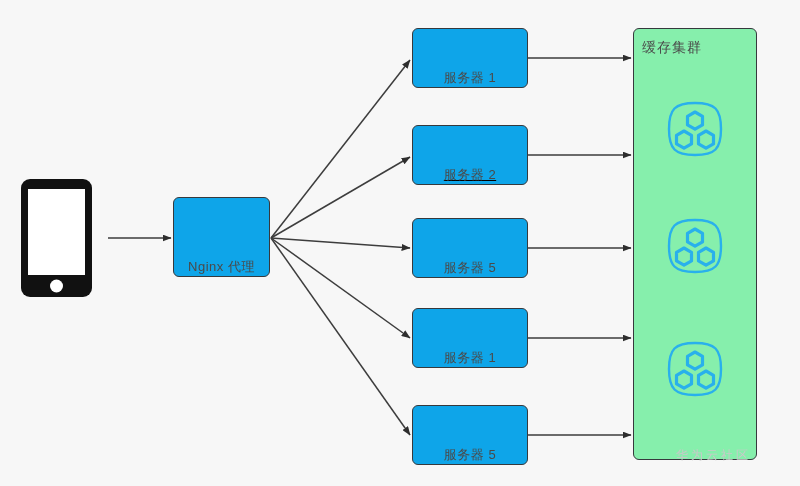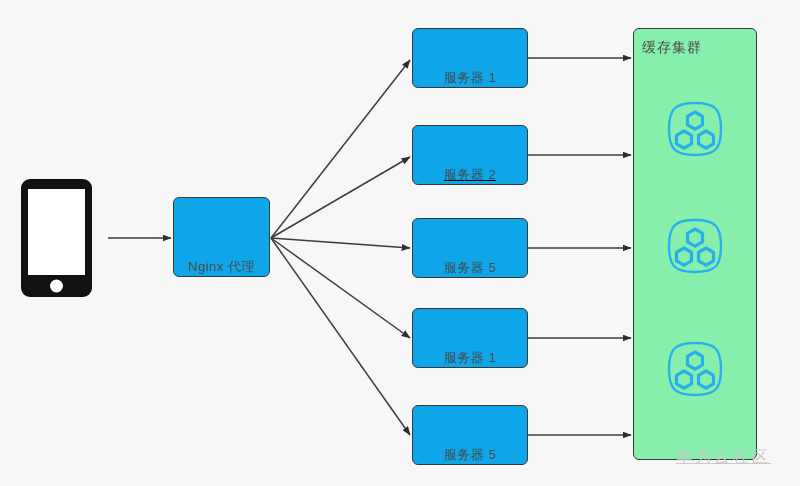--- a/index.html
+++ b/index.html
@@ -85,25 +85,24 @@
     position: absolute;
     left: 20px;
     top: 178px;
     width: 73px;
     height: 120px;
   }
   #watermark {
     position: absolute;
     left: 676px;
     top: 447px;
-    font-size: 16px;
+    font-size: 12px;
     color: #c9c9c9;
     letter-spacing: 3px;
     white-space: nowrap;
-    text-decoration: underline;
   }
 </style>
 </head>
 <body>
 
 <div id="stage">
 
   <svg class="svg-layer" viewBox="0 0 800 486" xmlns="http://www.w3.org/2000/svg">
     <defs>
       <marker id="arrowhead" markerWidth="9" markerHeight="7" refX="8.4" refY="3.5" orient="auto" markerUnits="userSpaceOnUse">

